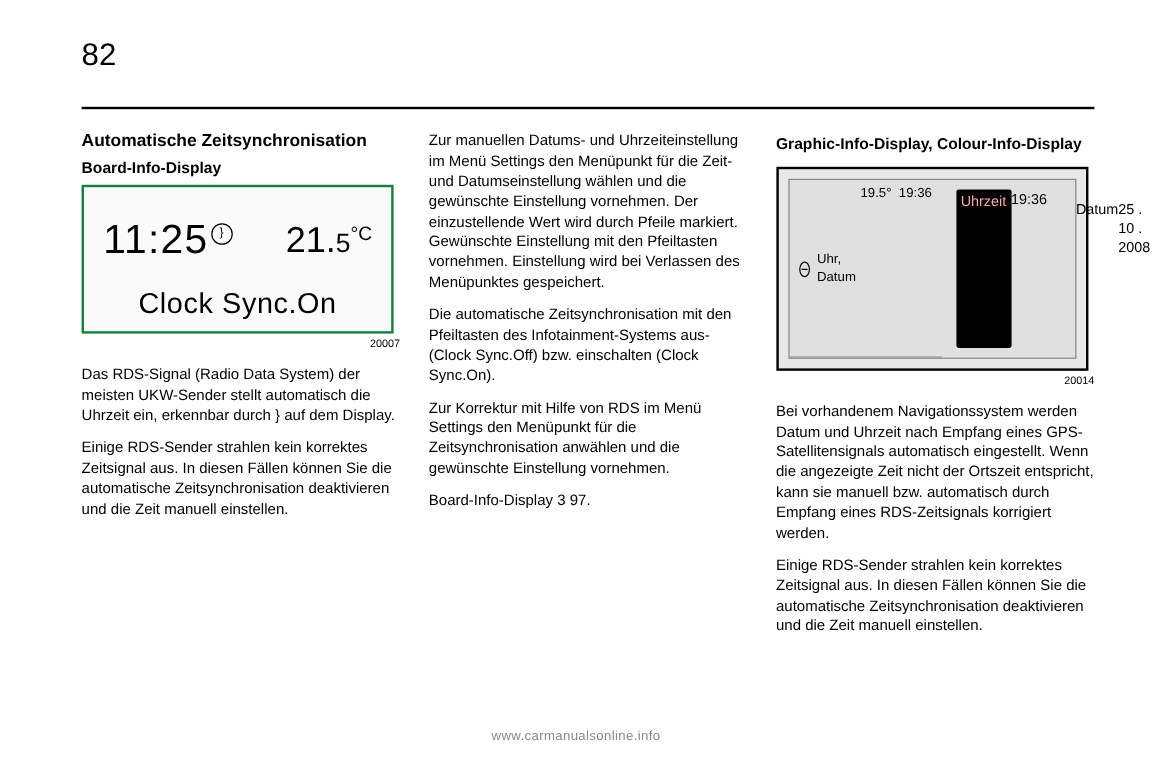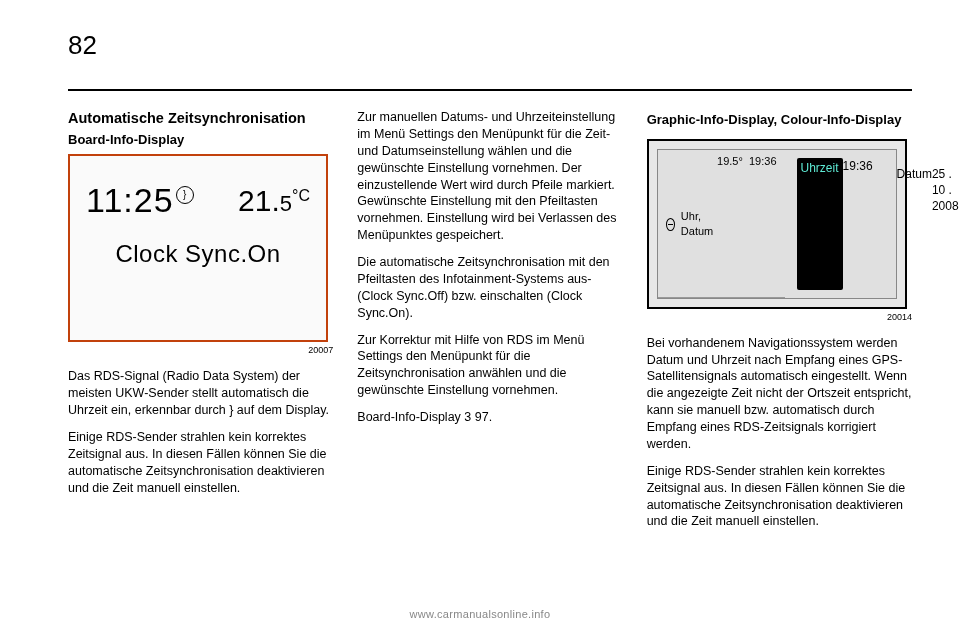--- a/index.html
+++ b/index.html
@@ -14,21 +14,21 @@
     }
     .page-number { font-size: 26px; font-weight: 400; }
     .chapter-title { font-size: 19px; font-weight: 700; }
     .divider { height: 2px; background: #000; width: 100%; margin-top: 6px; margin-bottom: 18px; }
     .columns { display: flex; gap: 24px; }
     .col { flex: 1; font-size: 12.5px; line-height: 1.35; }
     .h3 { font-size: 14.5px; font-weight: 700; margin-bottom: 2px; }
     .h4 { font-size: 13px; font-weight: 700; margin-bottom: 6px; margin-top: 2px; }
     .para { margin-bottom: 10px; }
     .figure {
-      border: 2px solid #c2410c; width: 260px; height: 188px;
+      border: 2px solid #15803d; width: 260px; height: 124px;
       position: relative; margin-bottom: 2px;
       background: #fafafa;
     }
     .fig-top { display: flex; justify-content: space-between; align-items: center; padding: 22px 16px 0 16px; }
     .time-big { font-size: 34px; font-weight: 400; letter-spacing: 1px; }
     .rds-icon { display: inline-block; width: 18px; height: 18px; border: 1.5px solid #000; border-radius: 50%; font-size: 10px; text-align: center; line-height: 15px; vertical-align: 14px; margin-left: 2px; }
     .temp { font-size: 30px; }
     .deg { font-size: 16px; vertical-align: 10px; }
     .fig-mid { text-align: center; font-size: 24px; margin-top: 14px; letter-spacing: 0.5px; }
     .fig-num { font-size: 9px; text-align: right; margin-bottom: 12px; color: #000; }
@@ -40,21 +40,21 @@
     }
     .screen {
       margin: 8px; background: #e0e0e0; border: 1px solid #888; height: calc(100% - 16px);
       display: flex; flex-direction: row;
     }
     .screen-title { display: flex; justify-content: space-between; padding: 4px 8px 2px 8px; font-size: 11px; border-bottom: 1px solid #999; }
     .screen-title-left { display: flex; align-items: center; gap: 6px; }
     .steer-icon { display: inline-block; width: 13px; height: 13px; border: 1.5px solid #000; border-radius: 50%; position: relative; }
     .steer-icon::before { content: ""; position: absolute; left: 1px; right: 1px; top: 5px; height: 1.5px; background: #000; }
     .screen-row { display: flex; justify-content: space-between; padding: 8px 12px; font-size: 12px; }
-    .hl { background: #000; color: #5eead4; border-radius: 2px; padding: 2px 4px; display: inline-block; }
+    .hl { background: #000; color: #fca5a5; border-radius: 2px; padding: 2px 4px; display: inline-block; }
     .screen-row.tall { padding-top: 16px; }
     .checkbox { display: inline-flex; align-items: center; gap: 6px; }
     .cb { width: 12px; height: 12px; border: 1.5px solid #000; display: inline-flex; align-items: center; justify-content: center; font-size: 10px; line-height: 1; }
 
     .ref { display: inline-block; }
     .ref-arrow { font-family: Arial; }
 
     .footer {
       position: absolute; bottom: 22px; left: 0; right: 0;
       text-align: center; font-size: 11px; color: #888;

